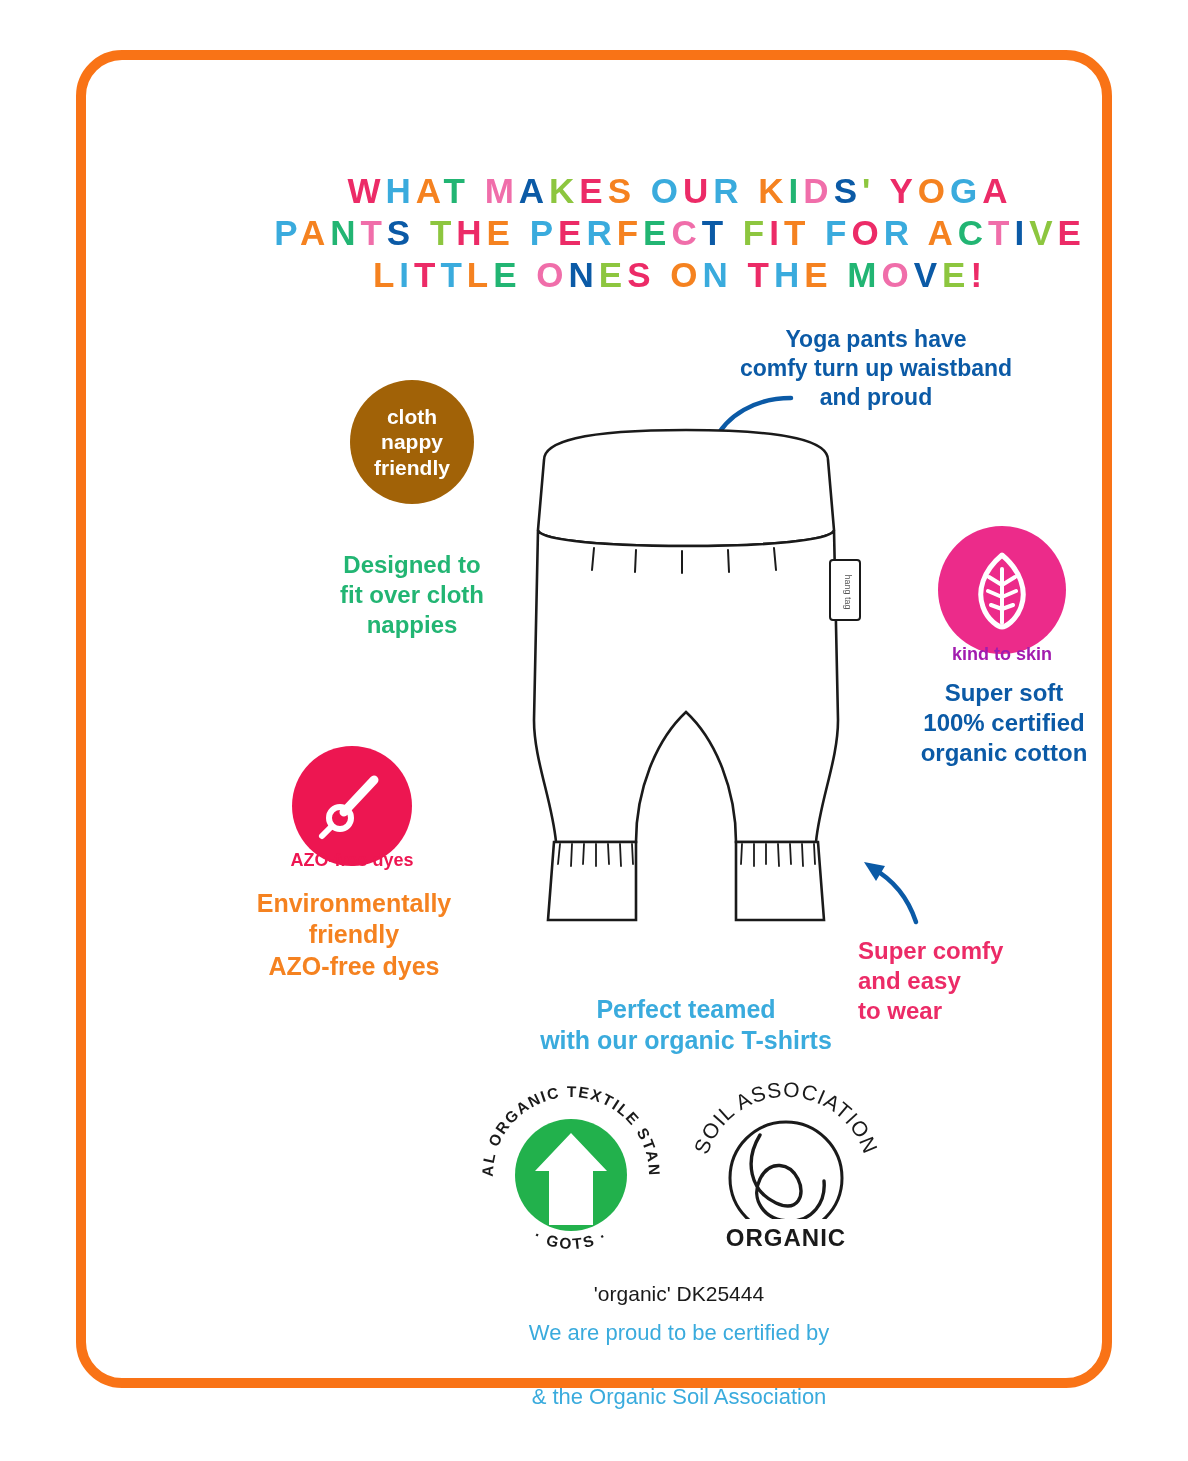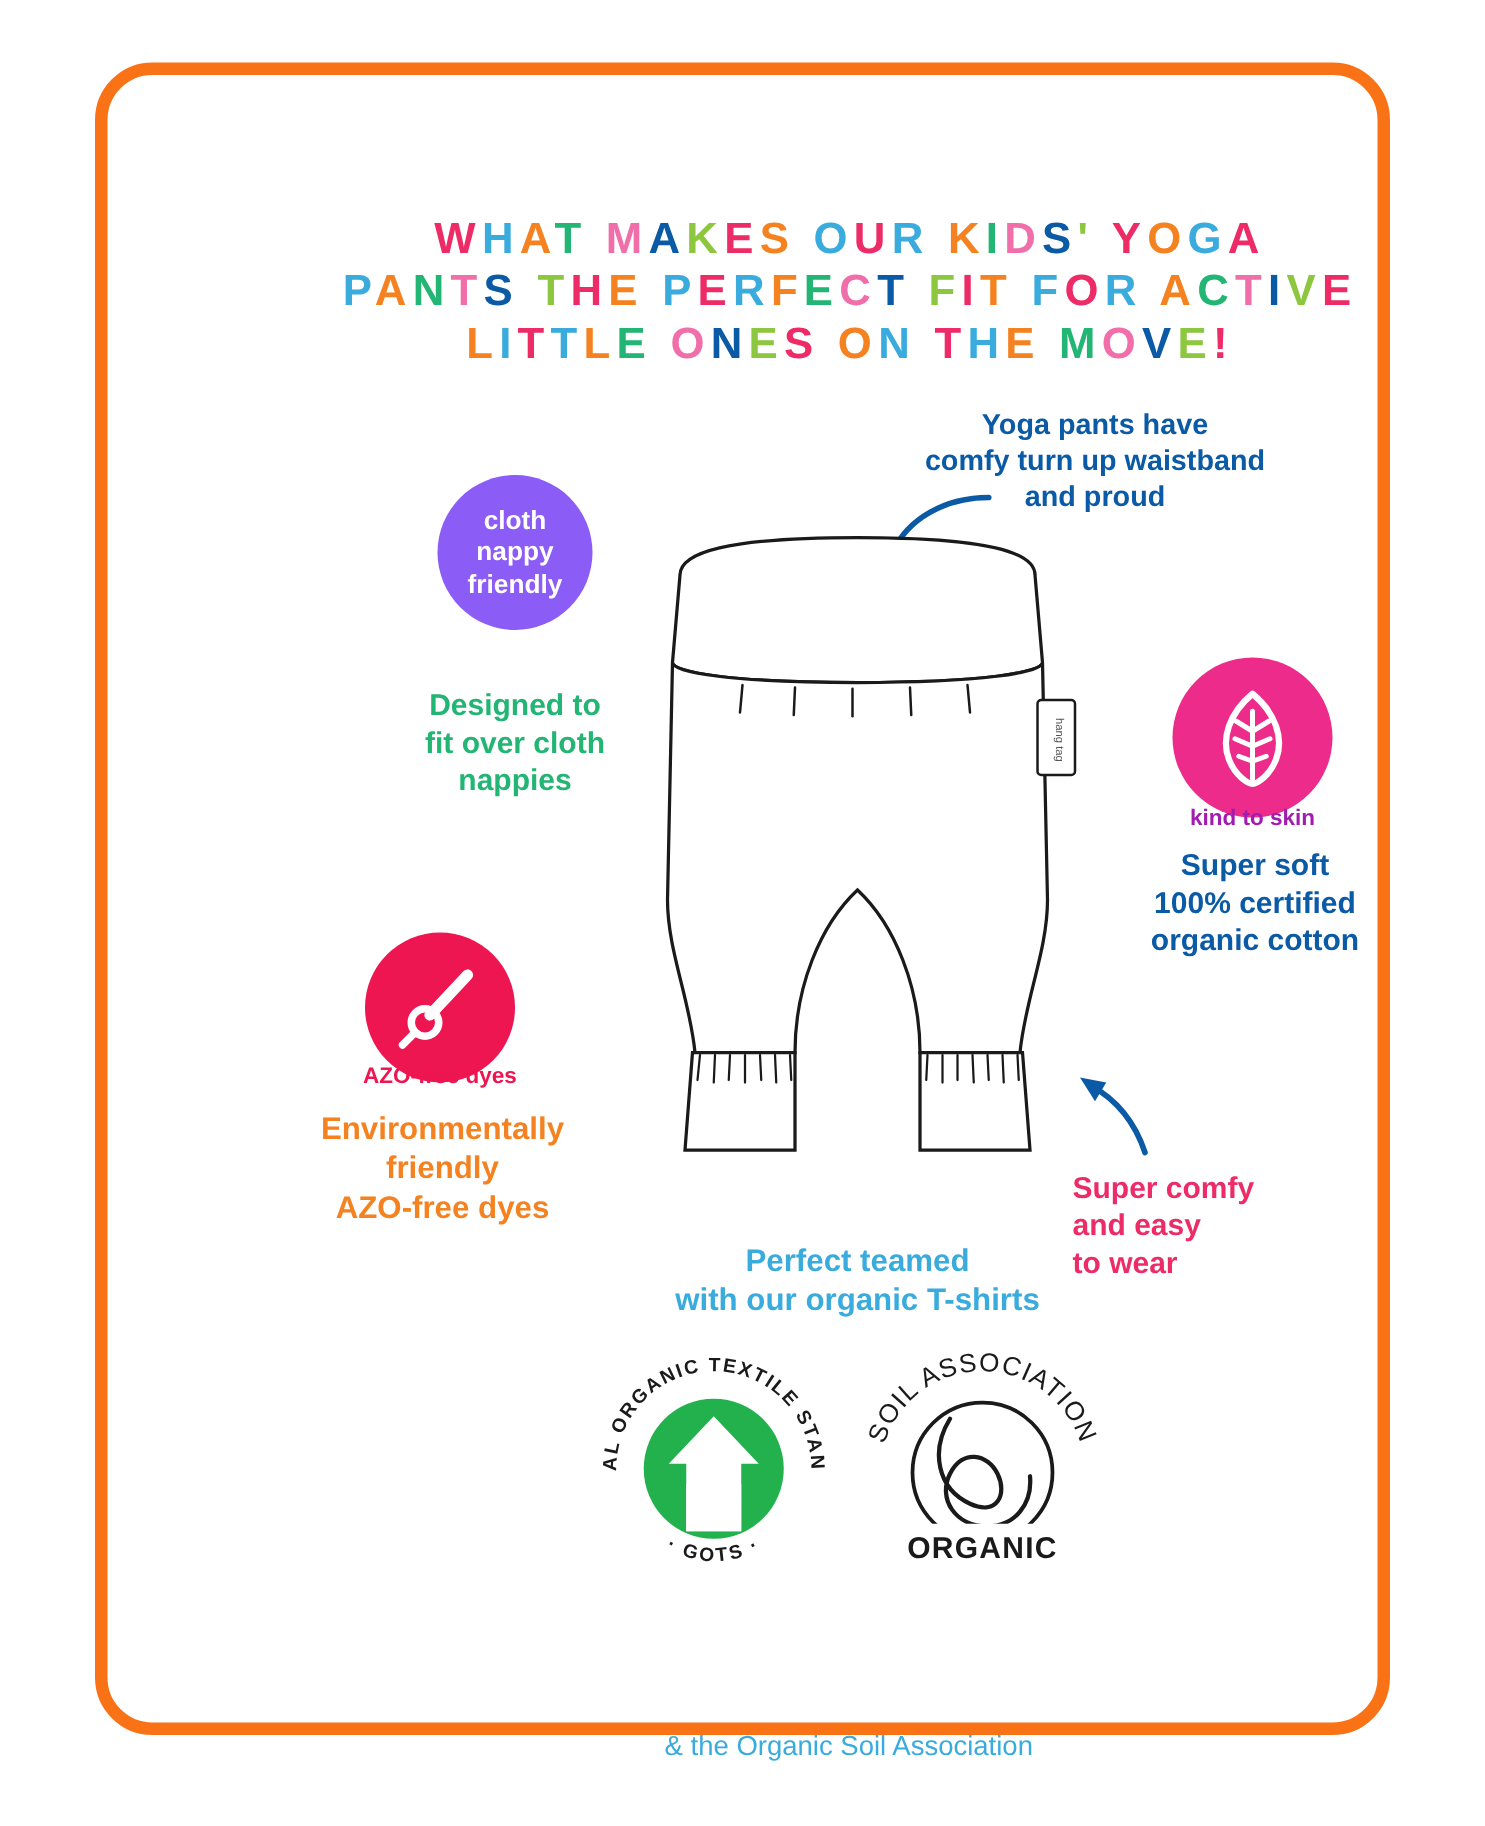--- a/index.html
+++ b/index.html
@@ -91,21 +91,21 @@
 
     <div class="cap" style="left:600px; top:265px; width:380px; text-align:center; font-size:23px; color:#0b5aa6;">Yoga pants have
 comfy turn up waistband
 and proud</div>
 
     <svg style="position:absolute; left:600px; top:330px;" width="120" height="70" viewBox="0 0 120 70">
       <path d="M105,8 C70,8 40,25 28,52" stroke="#0b5aa6" stroke-width="4.5" fill="none" stroke-linecap="round"></path>
       <path d="M22,62 L26,41 L42,52 Z" fill="#0b5aa6"></path>
     </svg>
 
-    <div class="badge" style="left:264px; top:320px; width:124px; height:124px; background:#8b5cf6; font-size:21px; line-height:1.22;">
+    <div class="badge" style="left:264px; top:320px; width:124px; height:124px; background:#a16207; font-size:21px; line-height:1.22;">
       <span style="white-space:pre-line;">cloth
 nappy
 friendly</span>
     </div>
 
     <div class="cap" style="left:204px; top:490px; width:244px; text-align:center; font-size:24px; color:#22b573;">Designed to
 fit over cloth
 nappies</div>
 
     <div class="badge" style="left:852px; top:466px; width:128px; height:128px; background:#ec2b8a;">
@@ -212,17 +212,19 @@
       <text font-family="Liberation Sans, sans-serif" font-size="21" fill="#1a1a1a" letter-spacing="1">
         <textPath href="#soilArcTop" startOffset="50%" text-anchor="middle">SOIL ASSOCIATION</textPath>
       </text>
       <circle cx="100" cy="103" r="56" fill="none" stroke="#1a1a1a" stroke-width="3"></circle>
       <path d="M74,60 C58,86 64,116 90,128 C112,138 120,120 112,104 C104,88 84,84 74,104
                C64,124 78,146 104,146 C126,146 140,128 138,106" fill="none" stroke="#1a1a1a" stroke-width="3.4" stroke-linecap="round"></path>
       <rect x="44" y="144" width="112" height="30" fill="#ffffff"></rect>
       <text x="100" y="171" text-anchor="middle" font-family="Liberation Sans, sans-serif" font-size="24" font-weight="bold" fill="#1a1a1a" letter-spacing="1">ORGANIC</text>
     </svg>
 
-
+    <div class="footnote" style="left:368px; top:1222px; width:450px; font-size:21px; color:#1a1a1a;">'organic'  DK25444</div>
+
+    <div class="footnote" style="left:268px; top:1260px; width:650px; font-size:22px;">We are proud to be certified by</div>
     <div class="footnote" style="left:268px; top:1324px; width:650px; font-size:22px;">&amp; the Organic Soil Association</div>
 
   </div>
 </div>
 
 </body></html>

